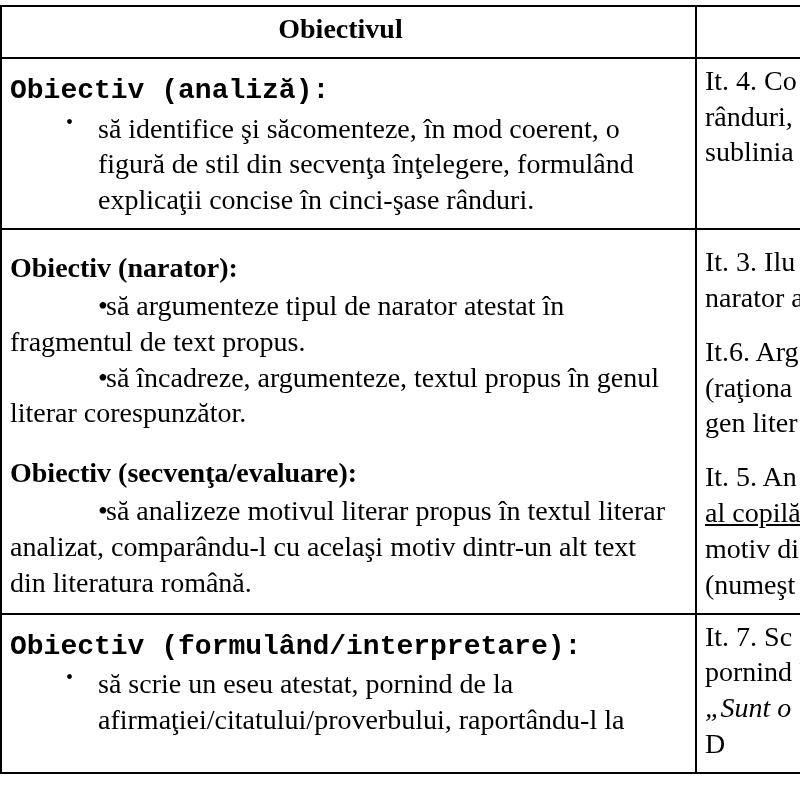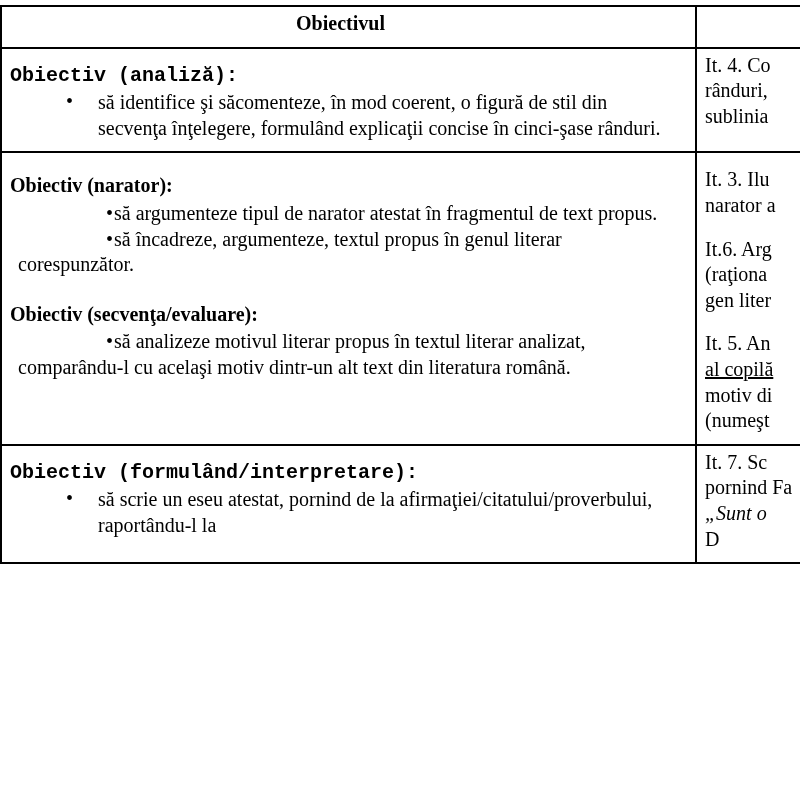--- a/index.html
+++ b/index.html
@@ -27,21 +27,21 @@
     margin-left: 0px;
     margin-top: 5px;
   }
   table.doc-table col.c1 { width: 695px; }
   table.doc-table col.c2 { width: 165px; }
 
   table.doc-table td {
     border: 2px solid #000000;
     vertical-align: top;
     padding: 4px 24px 10px 8px;
-    font-size: 20px;
+    font-size: 28px;
     line-height: 1.28;
   }
   td.head-cell {
     text-align: center;
     font-weight: bold;
     padding-top: 12px;
     padding-bottom: 26px;
     font-size: 22px;
   }
   td.head-cell.right {
@@ -73,21 +73,21 @@
     content: "\2022";
     position: absolute;
     left: 56px;
     top: -1px;
     font-size: 20px;
     line-height: 1.28;
   }
 
   
   p.tabbullet {
-    margin: 0 0 0 8px;
+    margin: 0 0 0 0;
     text-indent: 0;
   }
   p.tabbullet .bu {
     display: inline-block;
     width: 96px;
     padding-left: 88px;
     box-sizing: border-box;
   }
   .gap-sm { height: 10px; }
   .gap-md { height: 18px; }

